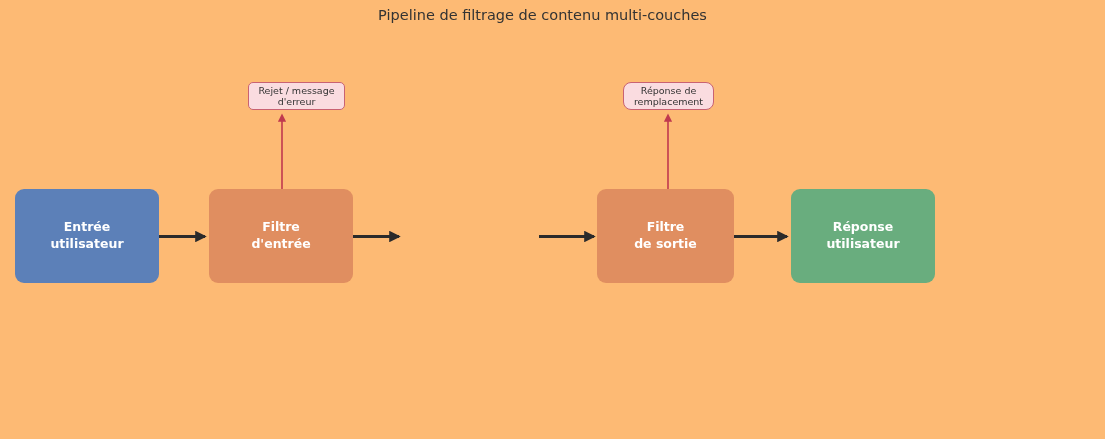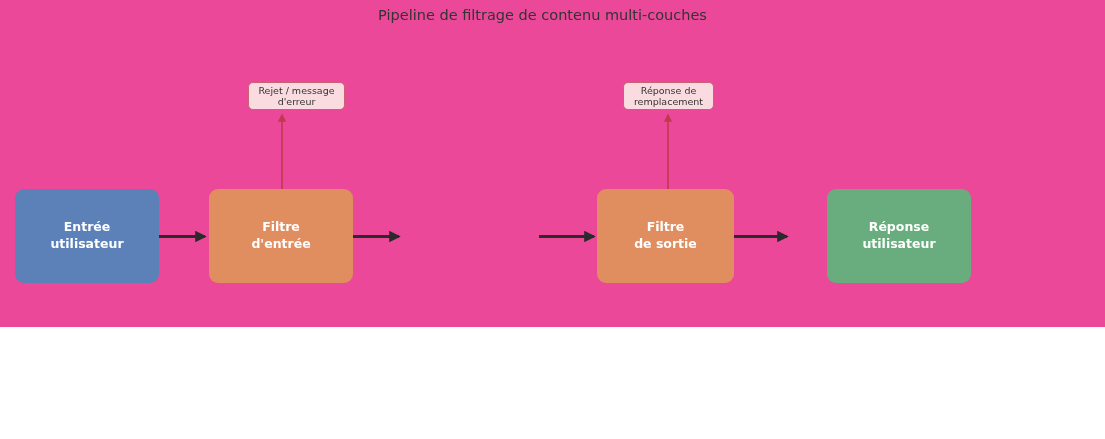--- a/index.html
+++ b/index.html
@@ -4,22 +4,22 @@
 <style>
   html, body {
     margin: 0;
     padding: 0;
     background: #ffffff;
     font-family: "DejaVu Sans", "Liberation Sans", sans-serif;
   }
   .canvas {
     position: relative;
     width: 1105px;
-    height: 327px;
-    background: #ec4899;
+    height: 439px;
+    background: #fdba74;
     overflow: hidden;
   }
   .title {
     position: absolute;
     top: 7px;
     left: 0;
     width: 1085px;
     text-align: center;
     font-size: 14.5px;
     color: #333333;
@@ -64,21 +64,21 @@
     display: flex;
     align-items: center;
     justify-content: center;
     text-align: center;
     color: #333333;
     font-size: 9.5px;
     line-height: 1.2;
     white-space: pre-line;
   }
   .note1 { left: 248px; width: 97px; }
-  .note2 { left: 623px; width: 91px; }
+  .note2 { left: 623px; width: 91px; border-radius: 8px; }
 </style>
 </head>
 <body>
 
 <div class="canvas">
 
   <div class="title">Pipeline de filtrage de contenu multi-couches</div>
 
   <svg class="overlay" width="1105" height="439" viewBox="0 0 1105 439" xmlns="http://www.w3.org/2000/svg">
     <defs>
@@ -98,21 +98,21 @@
     <line x1="282" y1="190" x2="282" y2="116" stroke="#C0394E" stroke-width="1.6" marker-end="url(#head-red)"></line>
     <line x1="668" y1="190" x2="668" y2="116" stroke="#C0394E" stroke-width="1.6" marker-end="url(#head-red)"></line>
   </svg>
 
   <div class="node n1" style="background-color: rgb(92, 128, 184); text-align: center;">Entrée
 utilisateur</div>
   <div class="node n2" style="background-color: rgb(224, 142, 96);">Filtre
 d'entrée</div>
   <div class="node n4" style="background-color: rgb(224, 142, 96);">Filtre
 de sortie</div>
-  <div class="node n5" style="background-color: rgb(105, 173, 126); margin-left: 36px;">Réponse
+  <div class="node n5" style="background-color: rgb(105, 173, 126);">Réponse
 utilisateur</div>
 
   <div class="note note1">Rejet / message
 d'erreur</div>
   <div class="note note2">Réponse de
 remplacement</div>
 
 </div>
 
 </body></html>

